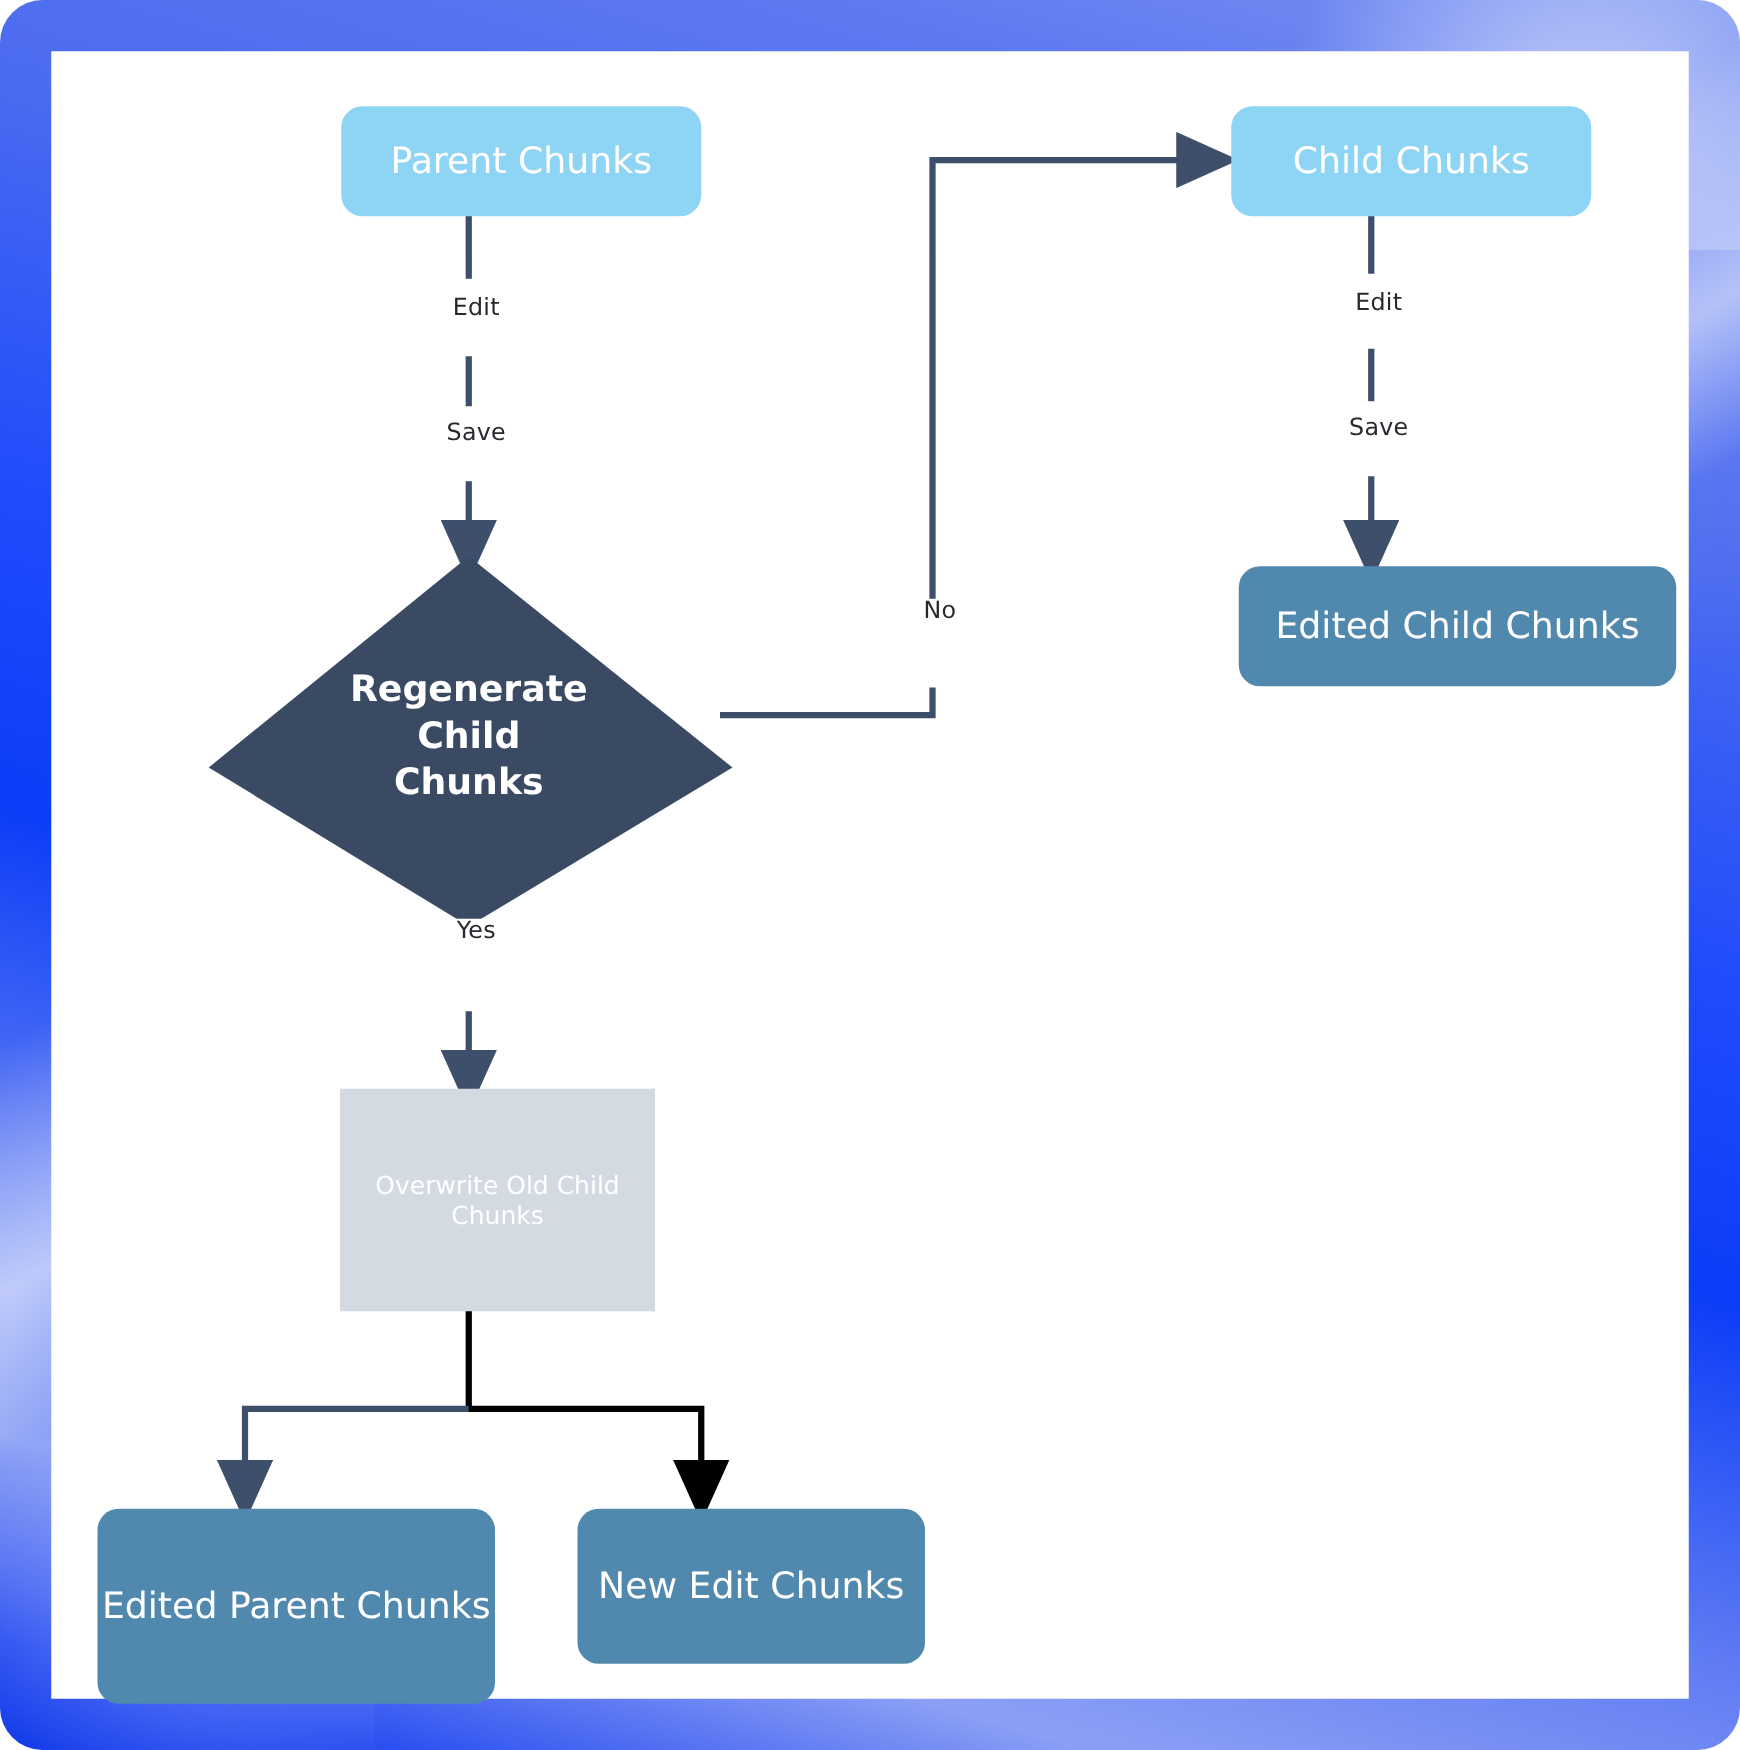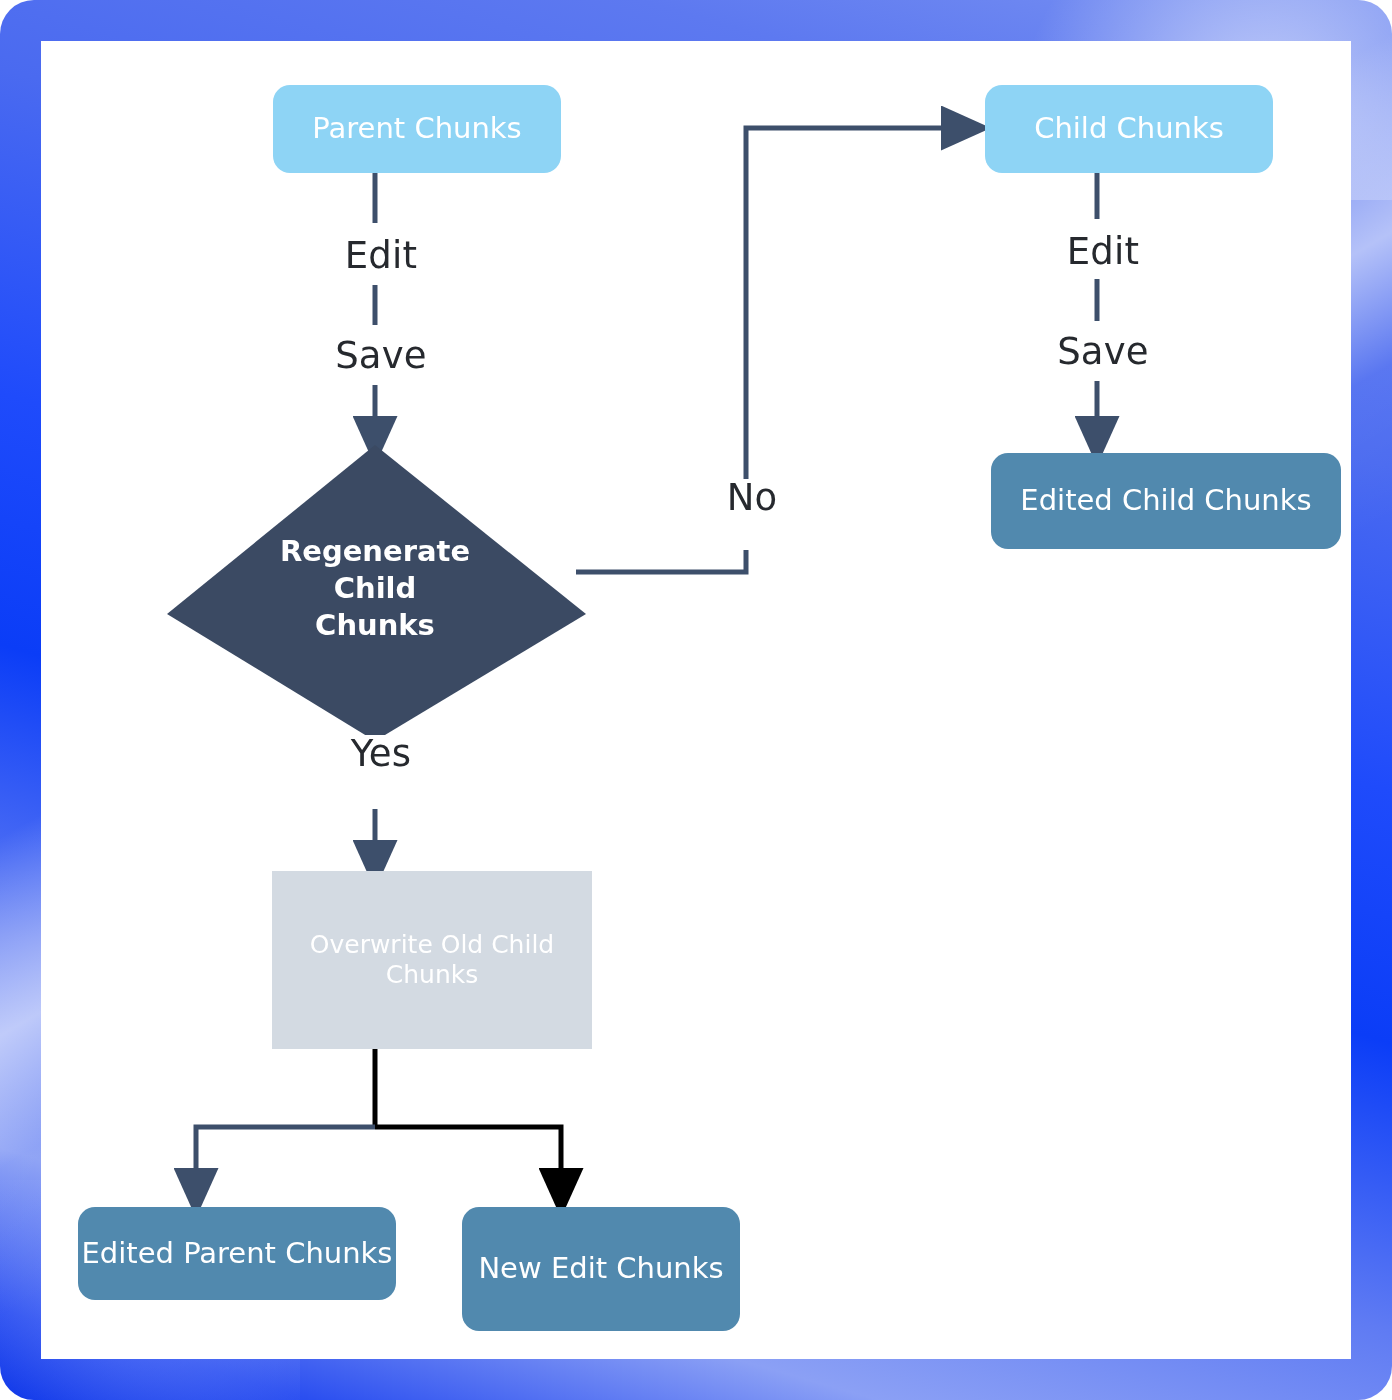--- a/index.html
+++ b/index.html
@@ -86,21 +86,21 @@
   .node-rounded  { border-radius: 17px; }
   .node-sharp    { border-radius: 0; }
 
   .lbl {
     position: absolute;
     color: #26292e;
     background: #ffffff;
     padding: 0 6px;
     text-align: center;
     line-height: 1;
-    font-size: 37px;
+    font-size: 19px;
     letter-spacing: 0.2px;
   }
 
   .diamond-text {
     position: absolute;
     color: #ffffff;
     text-align: center;
     font-size: 29px;
     line-height: 1.28;
     white-space: pre-line;
@@ -163,26 +163,26 @@
     </div>
 
     <div class="diamond-text" style="left:214px; top:492px; width:240px;text-align:center;">Regenerate
 Child
 Chunks</div>
 
     <div class="node node-rounded" style="left:922px; top:412px; width:350px; height:96px; background:#5189ae; font-size:29px;margin-left:28px;">
       <span>Edited Child Chunks</span>
     </div>
 
-    <div class="node node-sharp" style="left:231px; top:830px; width:320px; height:178px; background:#d3dae2; font-size:25px;">
+    <div class="node node-sharp" style="left:231px; top:830px; width:252px; height:178px; background:#d3dae2; font-size:20px;">
       <span>Overwrite Old Child
 Chunks</span>
     </div>
 
-    <div class="node node-rounded" style="left:37px; top:1166px; width:318px; height:93px; background:#5189ae; font-size:29px;">
+    <div class="node node-rounded" style="left:37px; top:1166px; width:318px; height:156px; background:#5189ae; font-size:29px;">
       <span>Edited Parent Chunks</span>
     </div>
 
     <div class="node node-rounded" style="left:421px; top:1166px; width:278px; height:124px; background:#5189ae; font-size:29px;">
       <span>New Edit Chunks</span>
     </div>
 
     <div class="lbl" style="left:284px; top:196px; width:100px;">Edit</div>
 
     <div class="lbl" style="left:284px; top:296px; width:100px;">Save</div>

